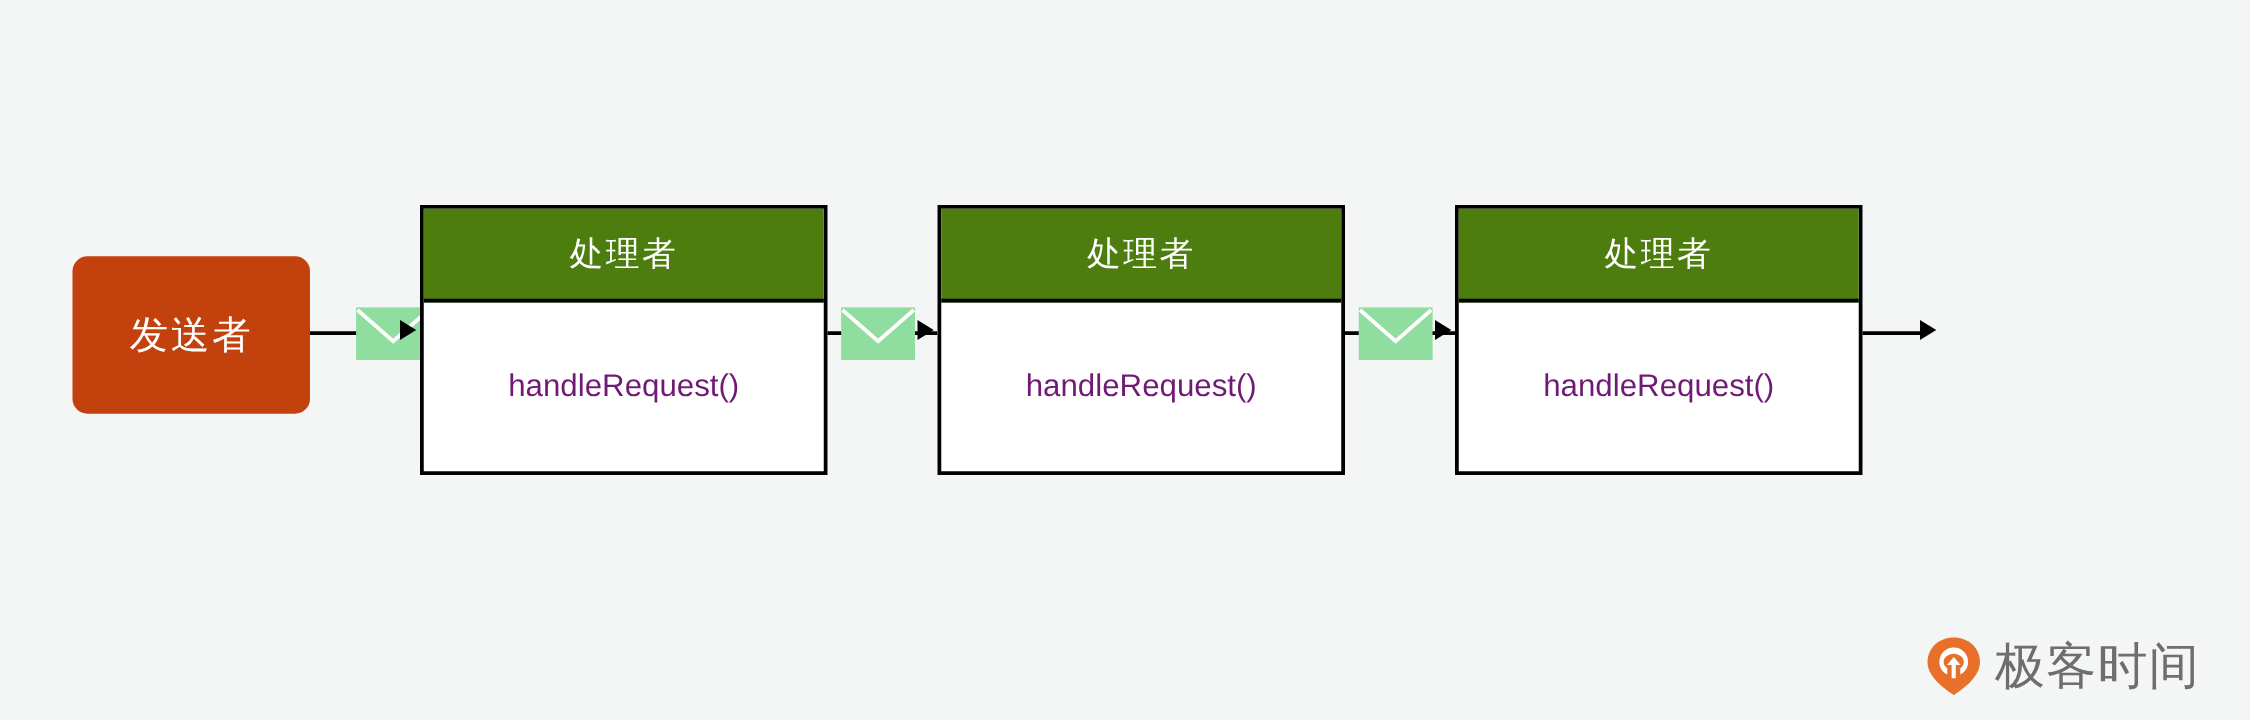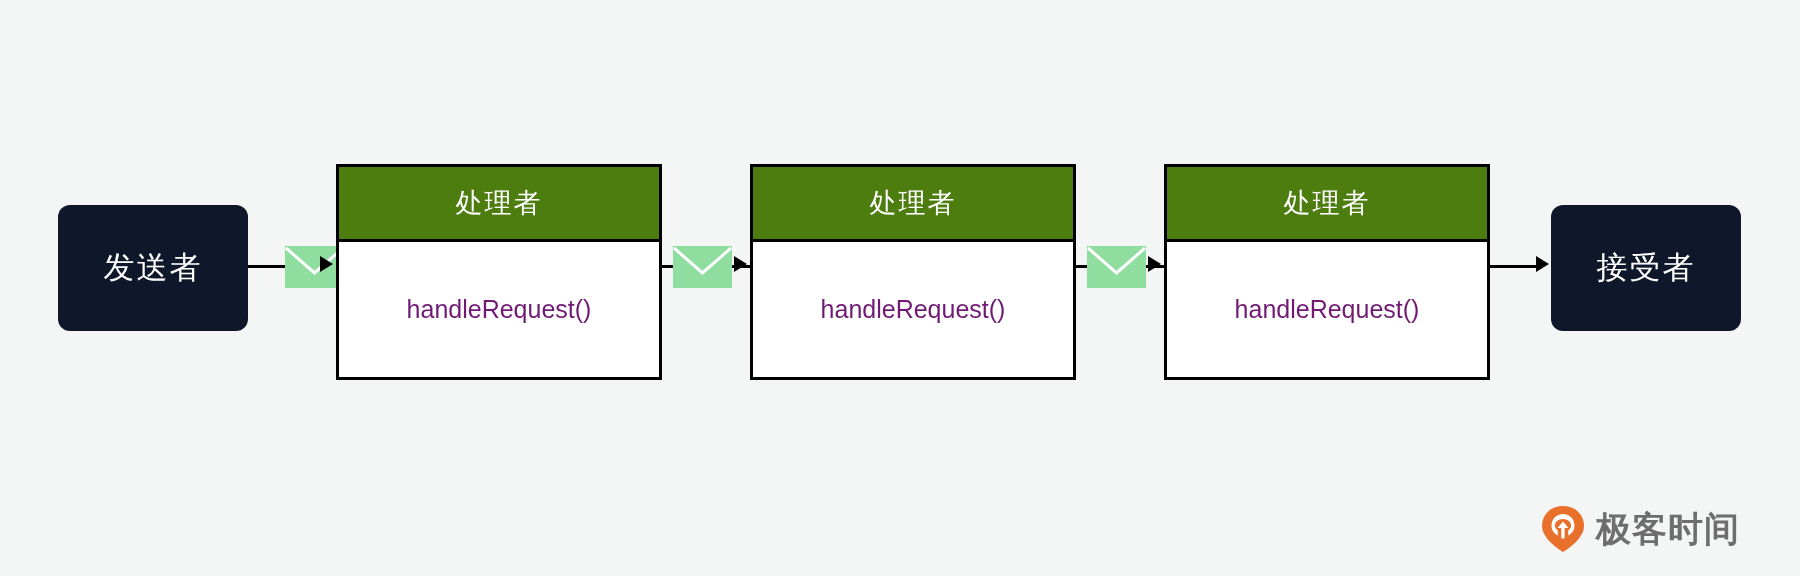--- a/index.html
+++ b/index.html
@@ -17,21 +17,21 @@
   #canvas {
     position: relative;
     width: 1800px;
     height: 576px;
     background: #f4f5f5;
   }
 
   
   .endpoint {
     position: absolute;
-    background: #0f172a;
+    background: #c2410c;
     border-radius: 12px;
     color: #ffffff;
     display: flex;
     align-items: center;
     justify-content: center;
     font-size: 31px;
     letter-spacing: 2px;
     box-sizing: border-box;
   }
   #sender-node  { left: 58px;   top: 205px; width: 190px; height: 126px; }
@@ -106,23 +106,23 @@
   #watermark {
     position: absolute;
     left: 1540px;
     top: 505px;
     display: flex;
     align-items: center;
     gap: 10px;
   }
   #watermark .wm-text {
     color: #6e6e6e;
-    font-size: 35px;
+    font-size: 40px;
     letter-spacing: 1px;
-    font-weight: bold;
+    font-weight: normal;
     text-align: center;
   }
   #watermark .wm-logo { width: 46px; height: 48px; display: block; }
 </style>
 </head>
 <body>
 
 <div id="canvas">
 
   <div class="endpoint" id="sender-node">
@@ -170,23 +170,20 @@
   <div class="arrow-head" style="left:1148px;"></div>
 
   <div class="handler" id="handler-3">
     <div class="handler-header">处理者</div>
     <div class="handler-body">handleRequest()</div>
   </div>
 
   <div class="conn-line" style="left:1490px; width:48px;"></div>
   <div class="arrow-head" style="left:1536px;"></div>
 
-  <div class="endpoint" id="receiver-node">
-    <span>接受者</span>
-  </div>
 
   <div id="watermark">
     <span>
       <svg class="wm-logo" viewBox="0 0 46 48" aria-hidden="true">
         <path d="M23 1 C11 1 2 9.5 2 21 C2 29 9 38 23 47 C37 38 44 29 44 21 C44 9.5 35 1 23 1 Z" fill="#e8702a"></path>
         <path d="M23 9 C16.5 9 11.5 14 11.5 20.5 C11.5 25 14 28.7 17.8 30.5
                  L17.8 25.5 C16 24.3 14.9 22.5 14.9 20.5 C14.9 16.9 18.5 14 23 14
                  C27.5 14 31.1 16.9 31.1 20.5 C31.1 22.5 30 24.3 28.2 25.5
                  L28.2 30.5 C32 28.7 34.5 25 34.5 20.5 C34.5 14 29.5 9 23 9 Z" fill="#ffffff"></path>
         <path d="M21.3 33.5 L21.3 20 L24.6 20 L24.6 33.5 Z" fill="#ffffff"></path>

